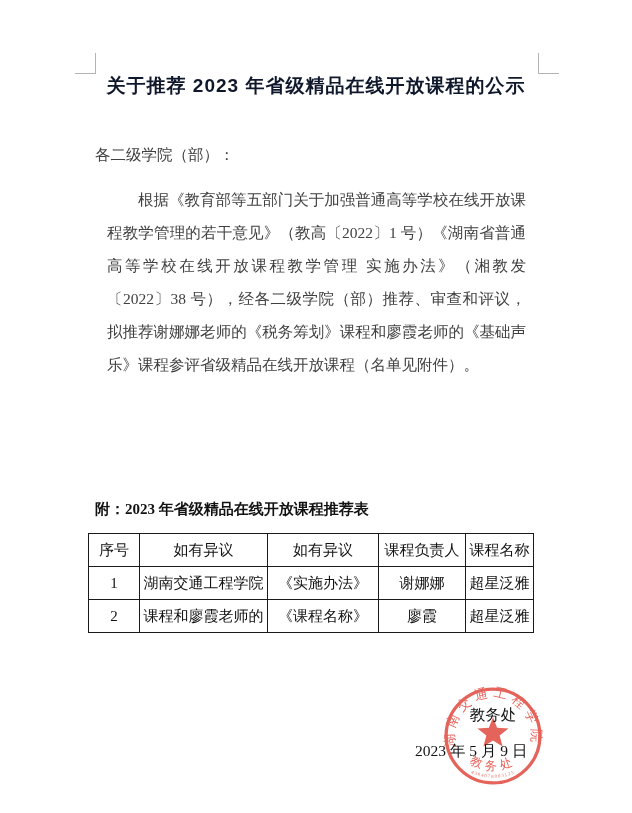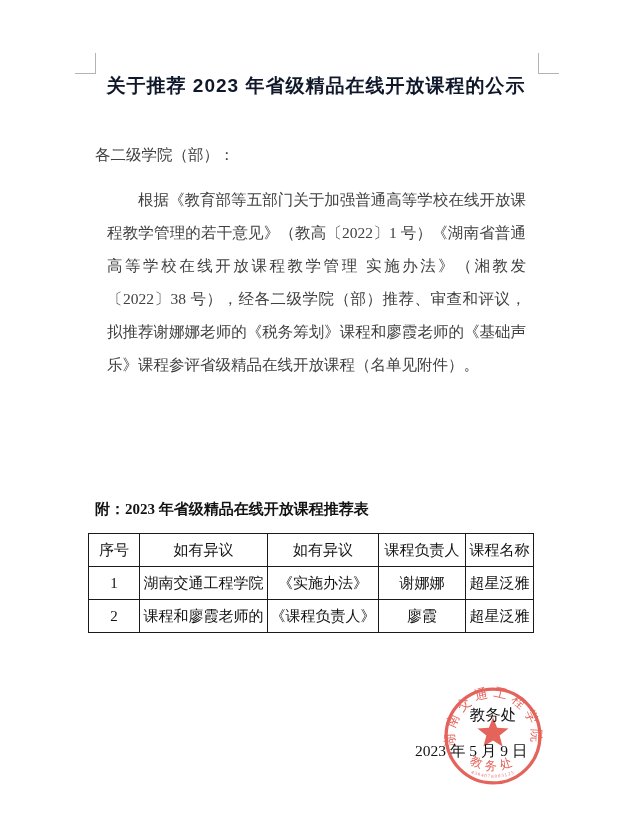--- a/index.html
+++ b/index.html
@@ -152,21 +152,21 @@
     <tr>
       <td>1</td>
       <td>湖南交通工程学院</td>
       <td>《实施办法》</td>
       <td>谢娜娜</td>
       <td>超星泛雅</td>
     </tr>
     <tr>
       <td>2</td>
       <td>课程和廖霞老师的</td>
-      <td>《课程负责人》</td>
+      <td>《课程名称》</td>
       <td>廖霞</td>
       <td>超星泛雅</td>
     </tr>
   </tbody>
     </table>
 
   <svg class="seal-svg" viewBox="0 0 100 100">
     <g opacity="0.85">
       <circle cx="50" cy="50" r="46" fill="none" stroke-width="3.2" stroke="#e0483f"></circle>
       <polygon points="50,31.5 54,42 65.2,42.6 56.5,49.6 59.4,60.4 50,54.3 40.6,60.4 43.5,49.6 34.8,42.6 46,42" fill="#e0483f"></polygon>

